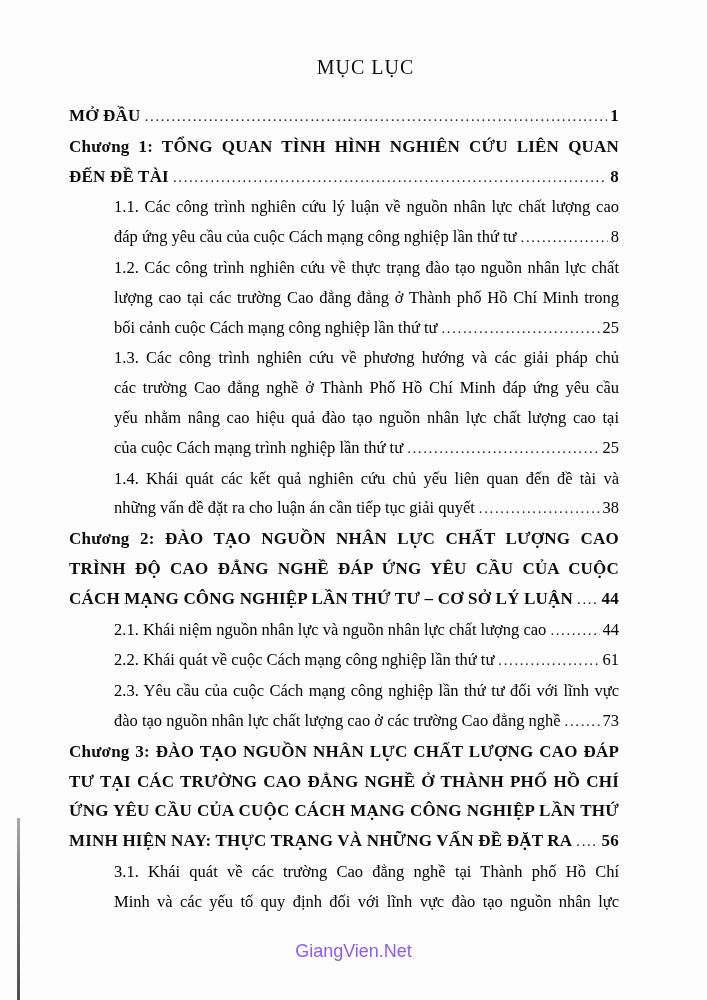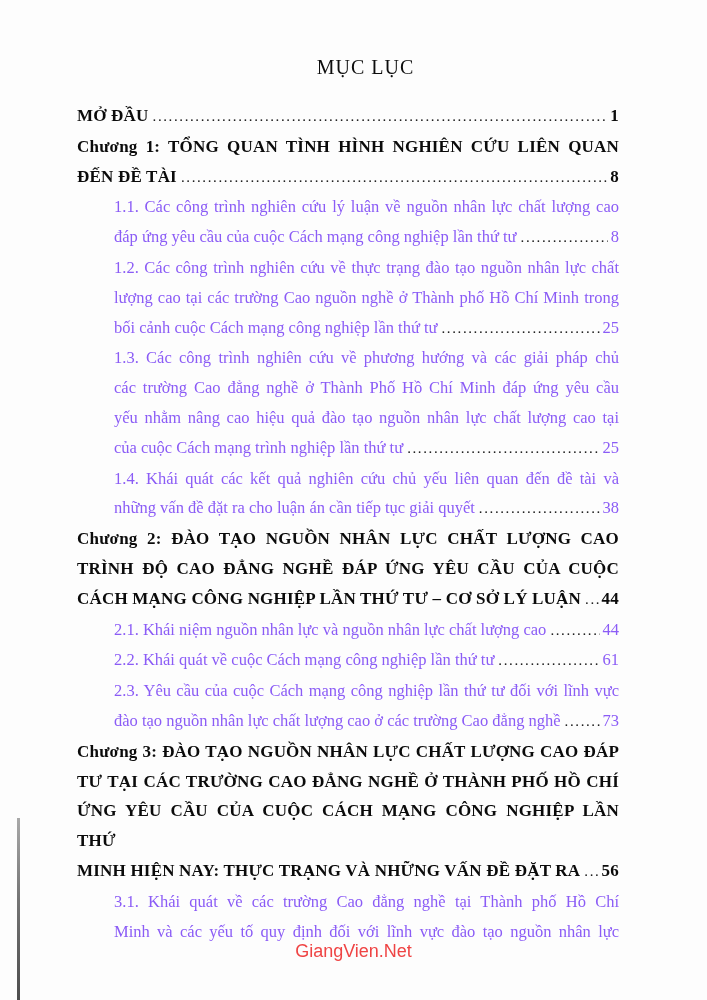--- a/index.html
+++ b/index.html
@@ -14,22 +14,22 @@
   .doc-title{
     position:absolute;top:44px;left:0;width:100%;
     margin:12px;text-align:center;
     font-size:20px;font-weight:normal;letter-spacing:1px;
     color:#0d0d0d;
   }
   .toc{
     position:absolute;top:101px;left:69px;width:550px;
   }
   .entry{margin:0;}
-  .entry.chapter{font-weight:bold;font-size:17px;letter-spacing:0.2px;color:#0b0b0b;margin-left:8px;}
-  .entry.sub{font-weight:normal;font-size:16.5px;color:#8b5cf6;}
+  .entry.chapter{font-weight:bold;font-size:17px;letter-spacing:0.2px;color:#0b0b0b;}
+  .entry.sub{font-weight:normal;font-size:16.5px;color:#000000;}
   .entry.sub .line{padding-left:45px;}
   .line{line-height:29.8px;white-space:nowrap;}
   .line.fill{
     white-space:normal;
     text-align:justify;
     text-align-last:justify;
   }
   .line.end{display:flex;align-items:baseline;}
   .line.end .txt{flex:0 0 auto;}
   .dots{
@@ -78,21 +78,21 @@
       <div class="entry sub">
         <div class="line fill">1.1. Các công trình nghiên cứu lý luận về nguồn nhân lực chất lượng cao</div>
         <div class="line end">
           <span class="txt">đáp ứng yêu cầu của cuộc Cách mạng công nghiệp lần thứ tư</span>
           <span class="dots"></span>
           <span class="pageno">8</span>
         </div>
       </div>
       <div class="entry sub">
         <div class="line fill">1.2. Các công trình nghiên cứu về thực trạng đào tạo nguồn nhân lực chất</div>
-        <div class="line fill">lượng cao tại các trường Cao nguồn nghề ở Thành phố Hồ Chí Minh trong</div>
+        <div class="line fill">lượng cao tại các trường Cao đẳng đẳng ở Thành phố Hồ Chí Minh trong</div>
         <div class="line end">
           <span class="txt">bối cảnh cuộc Cách mạng công nghiệp lần thứ tư</span>
           <span class="dots"></span>
           <span class="pageno">25</span>
         </div>
       </div>
       <div class="entry sub">
         <div class="line fill">1.3. Các công trình nghiên cứu về phương hướng và các giải pháp chủ</div>
         <div class="line fill">các trường Cao đẳng nghề ở Thành Phố Hồ Chí Minh đáp ứng yêu cầu</div>
         <div class="line fill">yếu nhằm nâng cao hiệu quả đào tạo nguồn nhân lực chất lượng cao tại</div>
@@ -150,16 +150,16 @@
           <span class="dots"></span>
           <span class="pageno">56</span>
         </div>
       </div>
       <div class="entry sub">
         <div class="line fill">3.1. Khái quát về các trường Cao đẳng nghề tại Thành phố Hồ Chí</div>
         <div class="line fill">Minh và các yếu tố quy định đối với lĩnh vực đào tạo nguồn nhân lực</div>
       </div>
     </div>
 
-  <div class="watermark" style="color: #ef4444;">GiangVien.Net</div>
+  <div class="watermark" style="color: #8b5cf6;">GiangVien.Net</div>
 
   <div class="artifact-line"></div>
 </div>
 
 </body></html>

